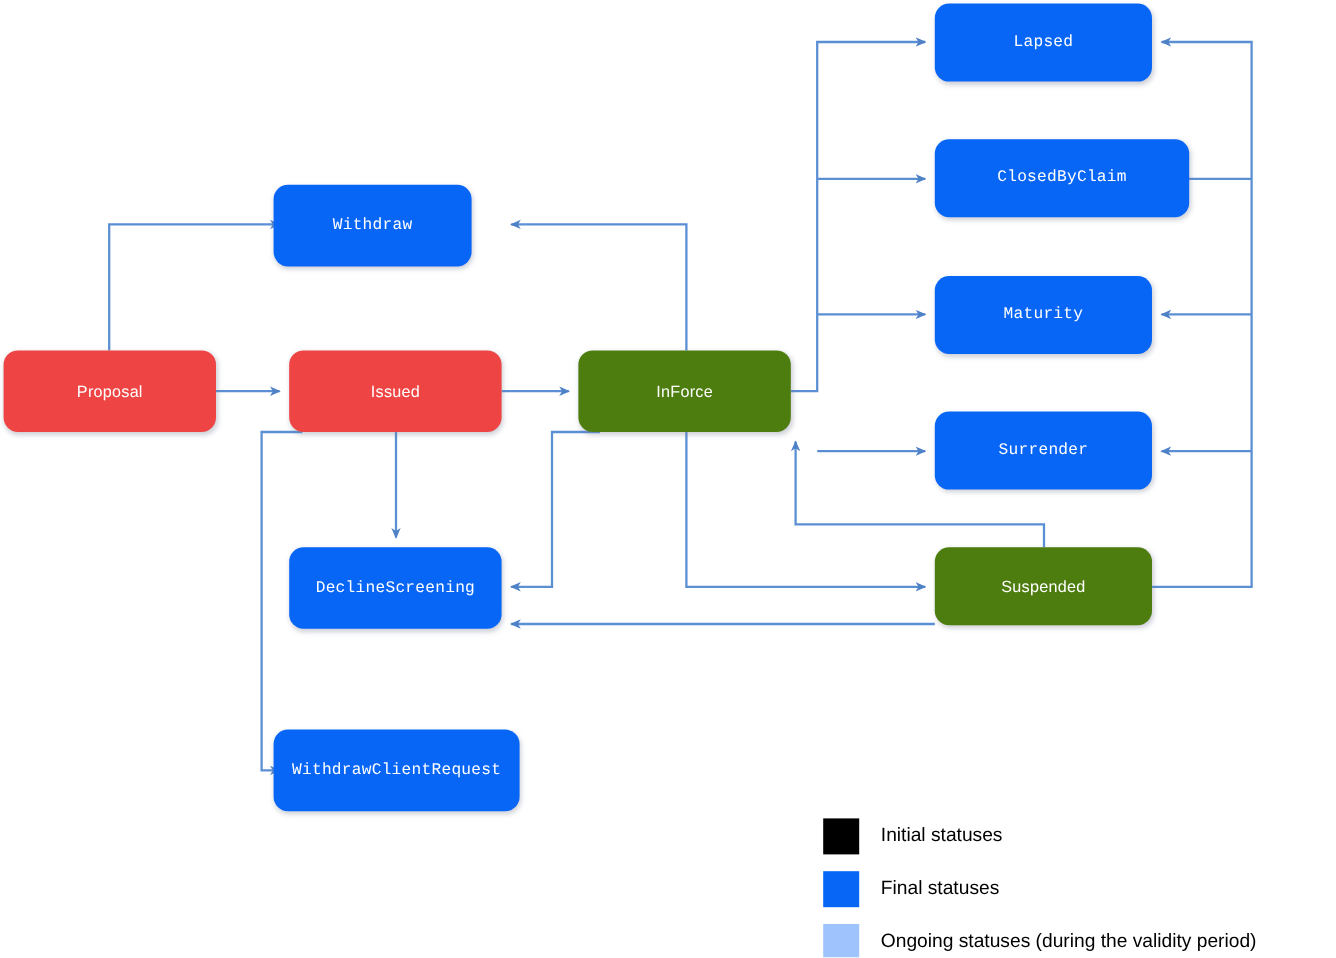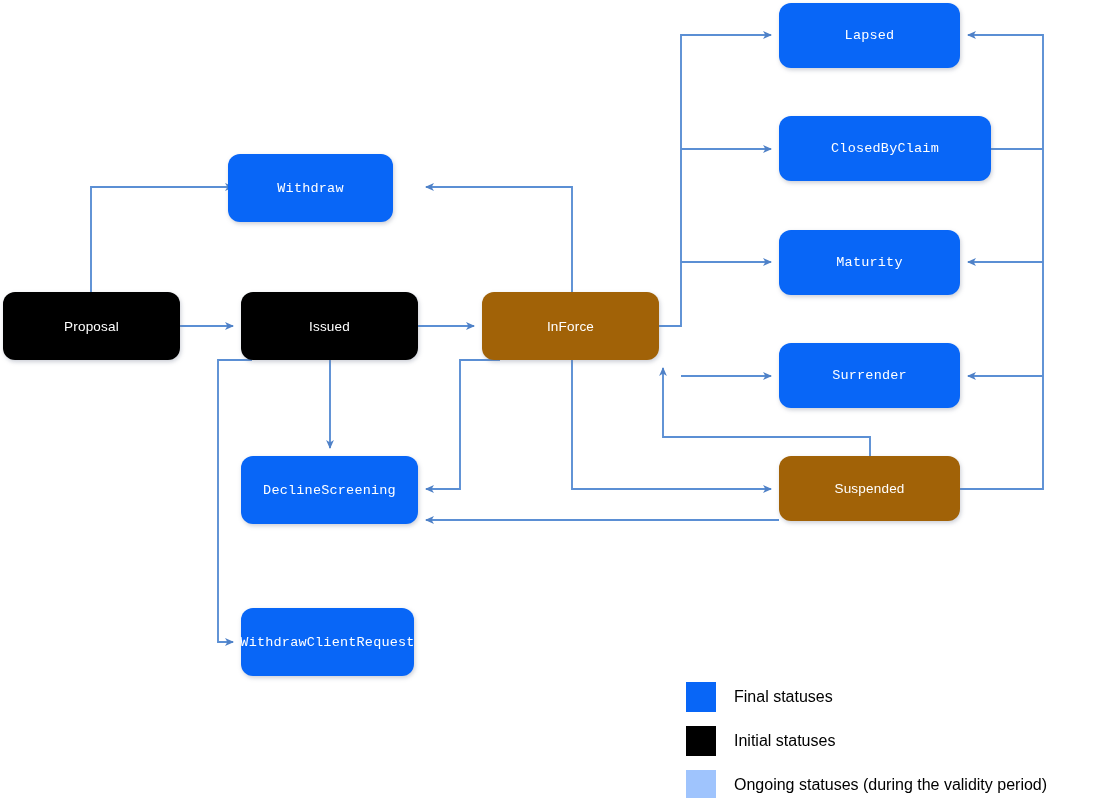--- a/index.html
+++ b/index.html
@@ -12,23 +12,23 @@
     display:flex;align-items:center;justify-content:center;
     border-radius:12px;
     color:#ffffff;
     font-size:13.5px;
     letter-spacing:.2px;
     text-align:center;
     box-shadow:1px 2px 4px rgba(120,130,150,.38);
     box-sizing:border-box;
     z-index:3;
   }
-  .node.initial{background:#000000;}
+  .node.initial{background:#ef4444;}
   .node.final{background:#0866f7;font-family:Liberation Mono, monospace;}
-  .node.ongoing{background:#a16207;}
+  .node.ongoing{background:#4d7c0f;}
   .legend{position:absolute;z-index:4;}
   .legend-row{display:flex;align-items:center;margin-bottom:14px;}
   .legend-swatch{width:30px;height:30px;margin-right:18px;flex:0 0 auto;}
   .legend-swatch.initial{background:#000000;}
   .legend-swatch.final{background:#0866f7;}
   .legend-swatch.ongoing{background:#9fc4fd;}
   .legend-label{font-size:16px;color:#000000;white-space:nowrap;}
 </style>
 </head>
 <body>
@@ -90,21 +90,21 @@
       </div>
       <div class="node ongoing" style="left: 482px; top: 292px; width: 177px; height: 68px;">
         <span>InForce</span>
       </div>
       <div class="node final" style="left: 228px; top: 154px; width: 165px; height: 68px;">
         <span>Withdraw</span>
       </div>
       <div class="node final" style="left: 241px; top: 456px; width: 177px; height: 68px;">
         <span>DeclineScreening</span>
       </div>
-      <div class="node final" style="left: 241px; top: 608px; width: 173px; height: 68px;">
+      <div class="node final" style="left: 228px; top: 608px; width: 205px; height: 68px;">
         <span>WithdrawClientRequest</span>
       </div>
       <div class="node final" style="left: 779px; top: 3px; width: 181px; height: 65px;">
         <span>Lapsed</span>
       </div>
       <div class="node final" style="left: 779px; top: 116px; width: 212px; height: 65px;">
         <span>ClosedByClaim</span>
       </div>
       <div class="node final" style="left: 779px; top: 230px; width: 181px; height: 65px;">
         <span>Maturity</span>
@@ -112,26 +112,26 @@
       <div class="node final" style="left: 779px; top: 343px; width: 181px; height: 65px;">
         <span>Surrender</span>
       </div>
       <div class="node ongoing" style="left: 779px; top: 456px; width: 181px; height: 65px;">
         <span>Suspended</span>
       </div>
     </div>
 
   <div class="legend" style="left:686px;top:682px;">
     <div class="legend-row">
+      <span class="legend-swatch initial"></span>
+      <span class="legend-label">Initial statuses</span>
+    </div>
+    <div class="legend-row">
       <span class="legend-swatch final"></span>
       <span class="legend-label">Final statuses</span>
-    </div>
-    <div class="legend-row">
-      <span class="legend-swatch initial"></span>
-      <span class="legend-label">Initial statuses</span>
     </div>
     <div class="legend-row">
       <span class="legend-swatch ongoing"></span>
       <span class="legend-label">Ongoing statuses (during the validity period)</span>
     </div>
   </div>
 
 </div>
 
 </body></html>

